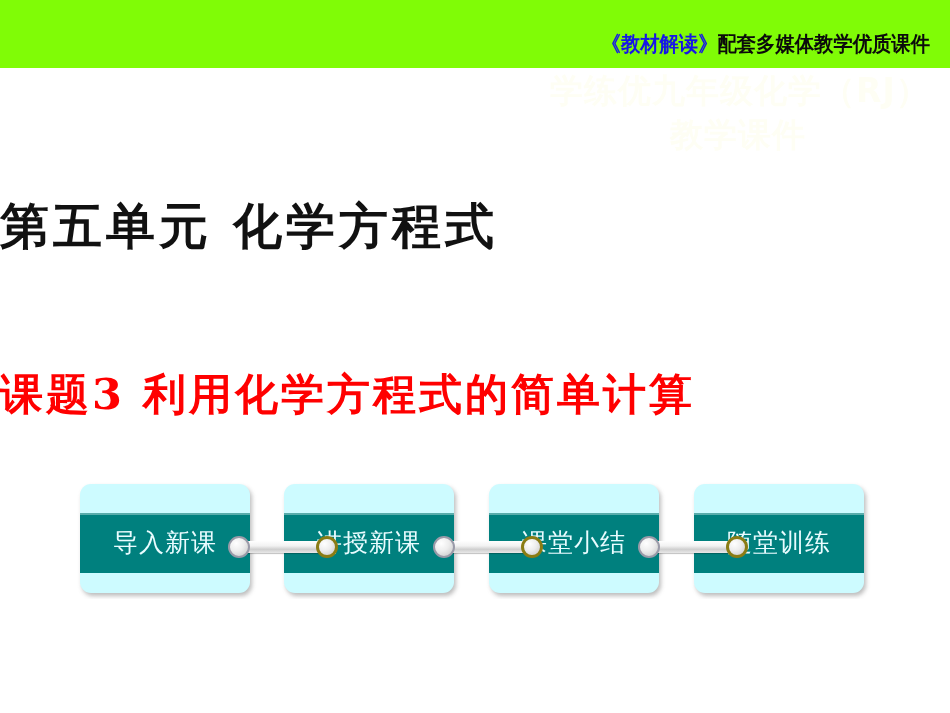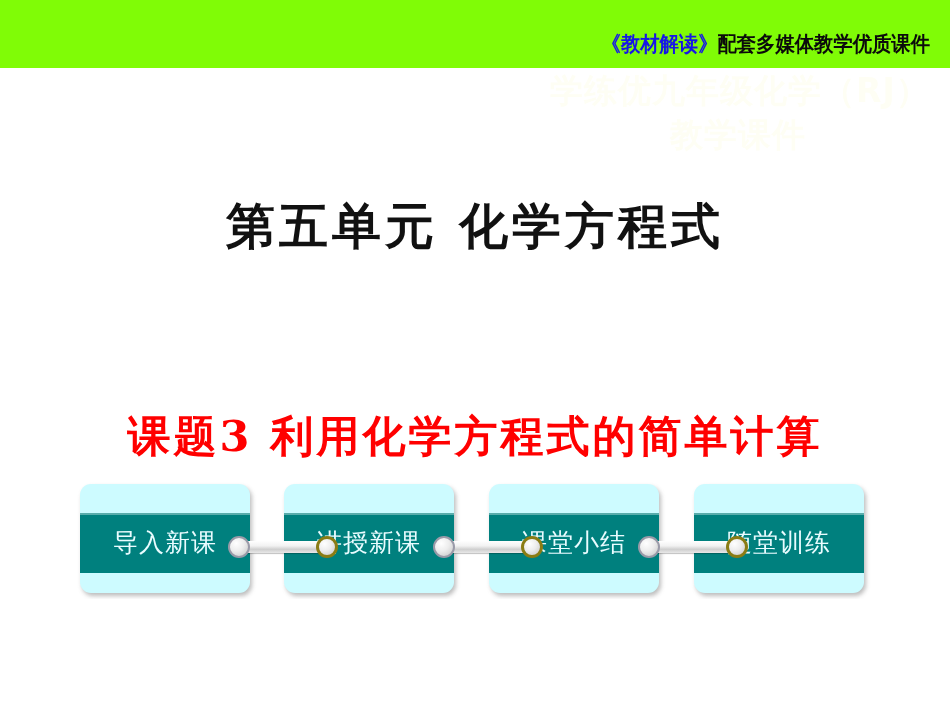--- a/index.html
+++ b/index.html
@@ -78,45 +78,44 @@
     padding-left: 130px;
     margin-top: 6px;
   }
 
   
   .main-title {
     position: absolute;
     left: 0;
     top: 196px;
     width: 950px;
-    text-align: center;
+    text-align: left;
     color: #111111;
     font-size: 49px;
     line-height: 60px;
     font-weight: bold;
     letter-spacing: 4px;
     font-family: "DejaVu Serif", "Liberation Serif", serif;
     white-space: nowrap;
   }
 
   
   .sub-title {
     position: absolute;
     left: 0;
     top: 366px;
     width: 950px;
-    text-align: center;
+    text-align: left;
     color: #FF0000;
     font-size: 43px;
     line-height: 56px;
     font-weight: bold;
     letter-spacing: 3px;
     font-family: "DejaVu Serif", "Liberation Serif", serif;
     white-space: nowrap;
-    margin-top: 42px;
   }
 
   
   .nav-row {
     position: absolute;
     left: 80px;
     top: 484px;
     width: 795px;
     height: 112px;
   }

